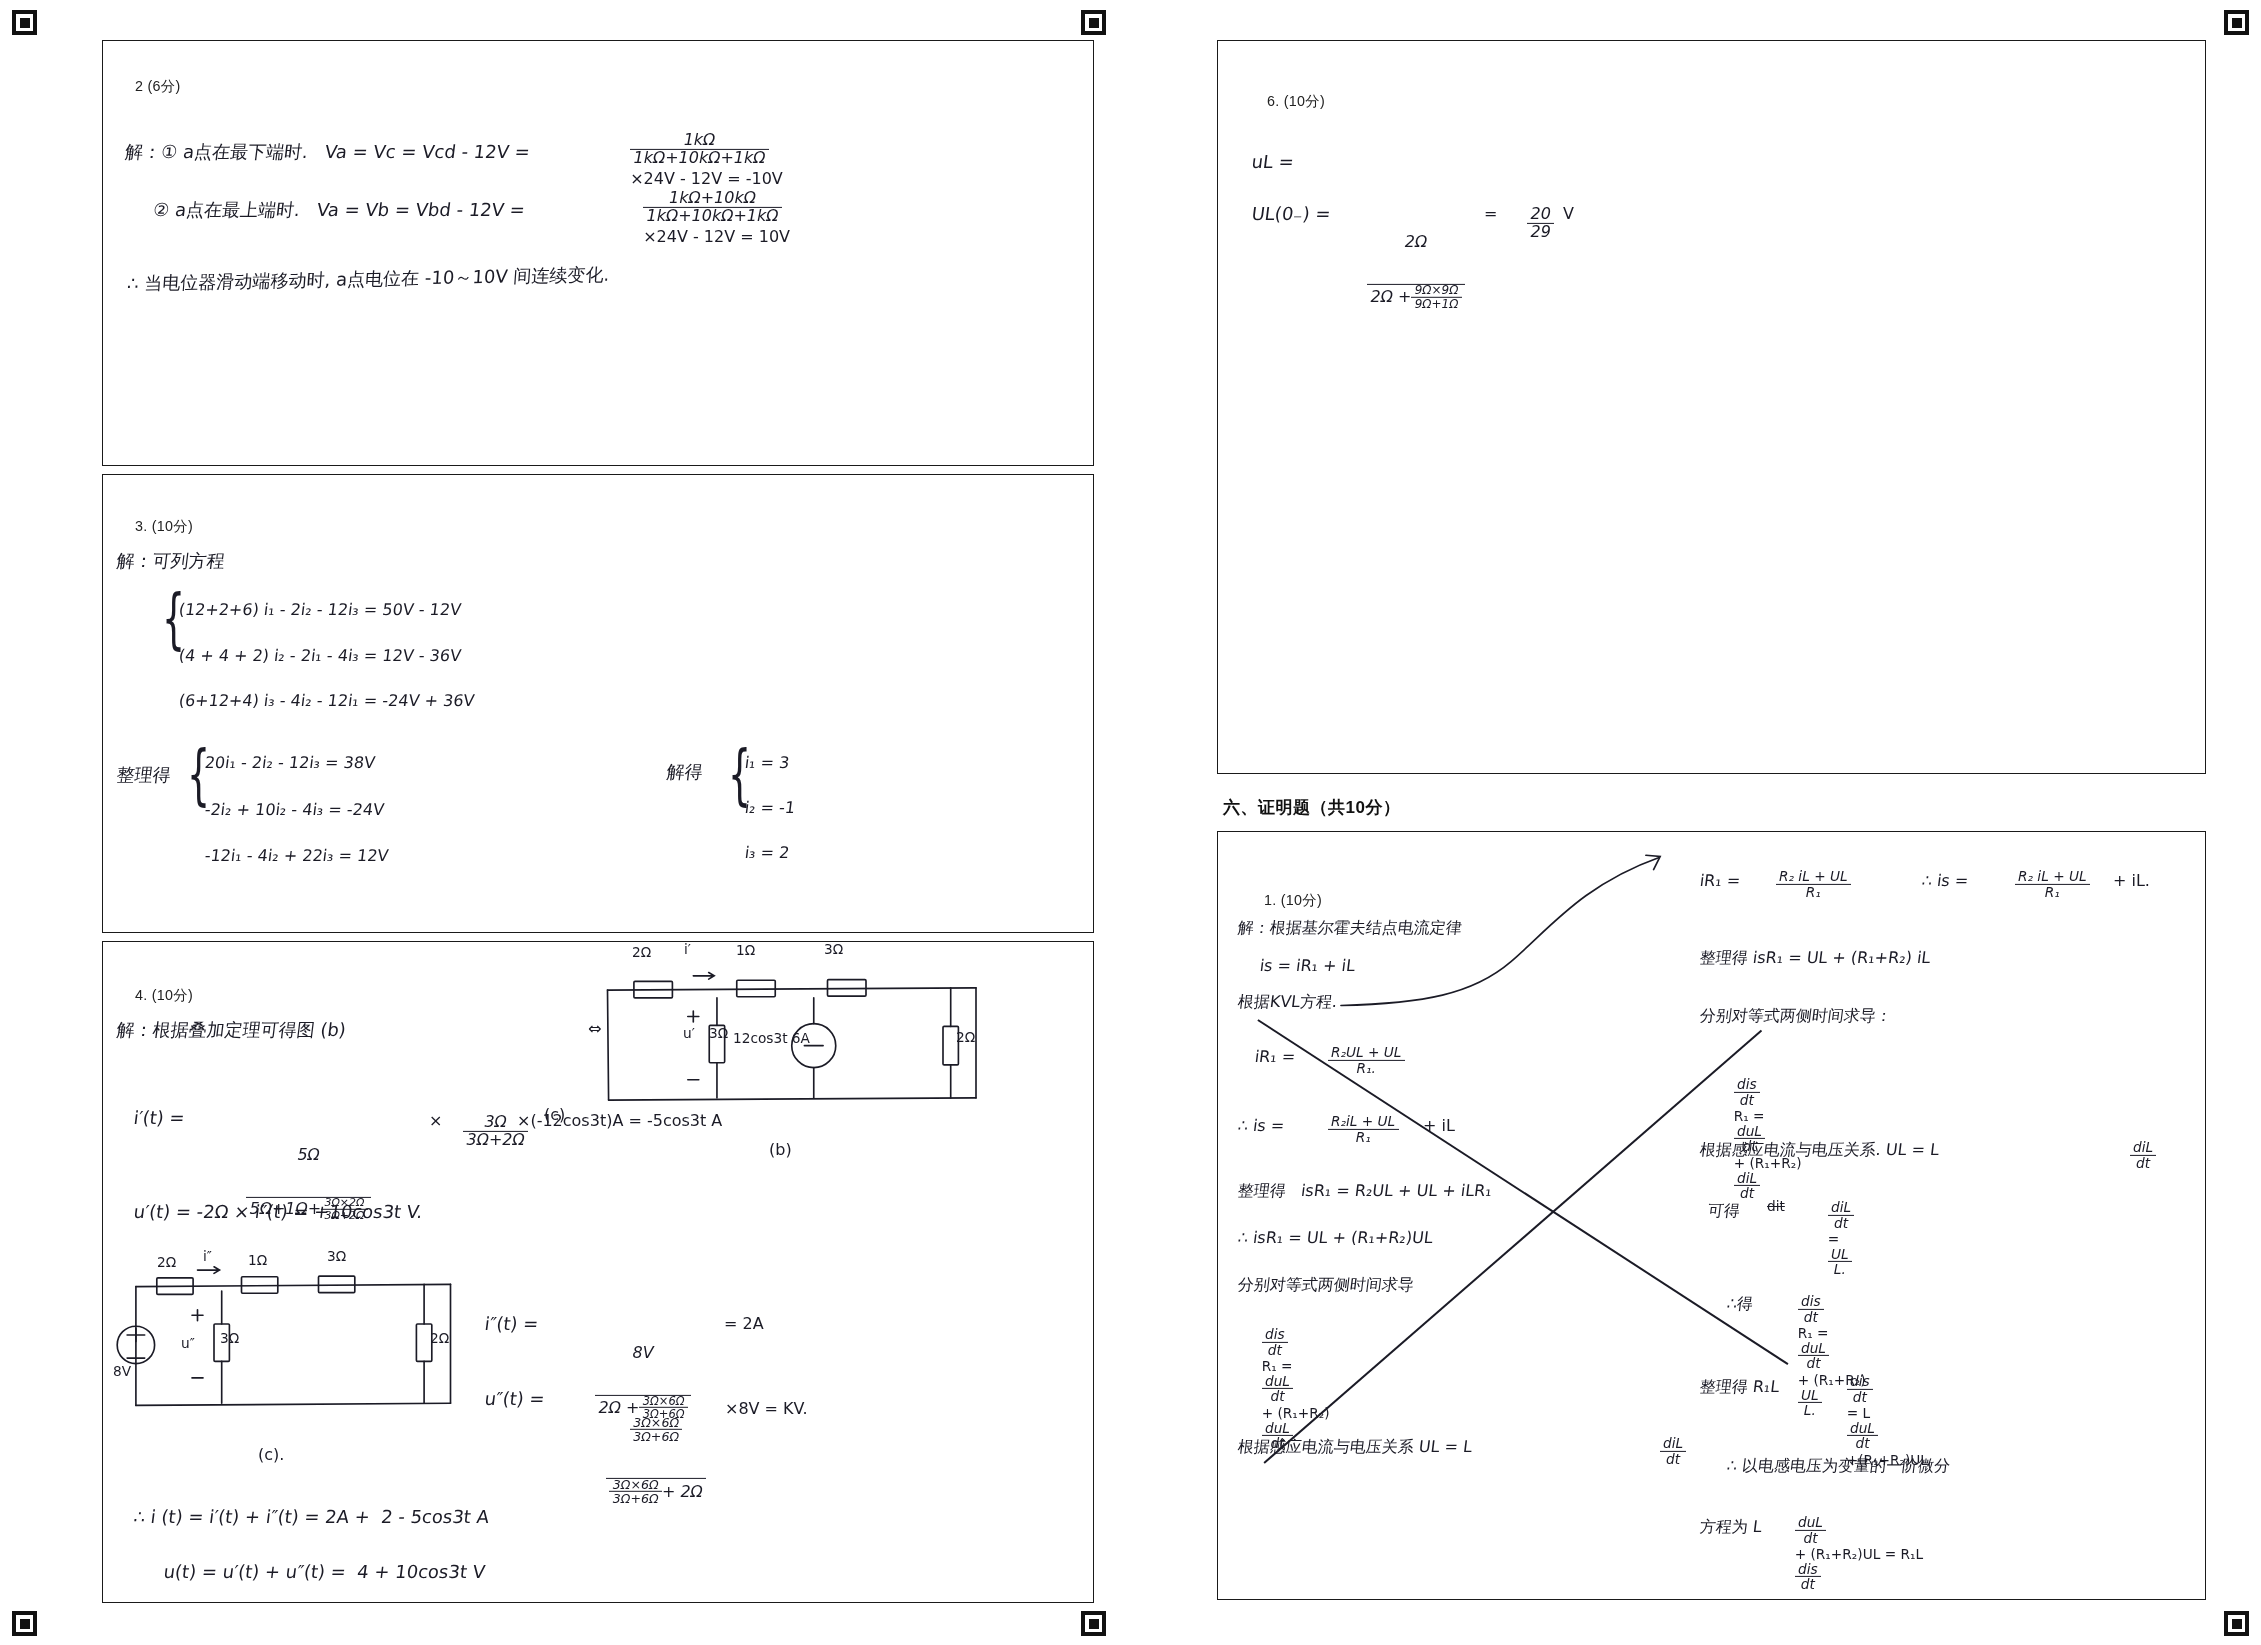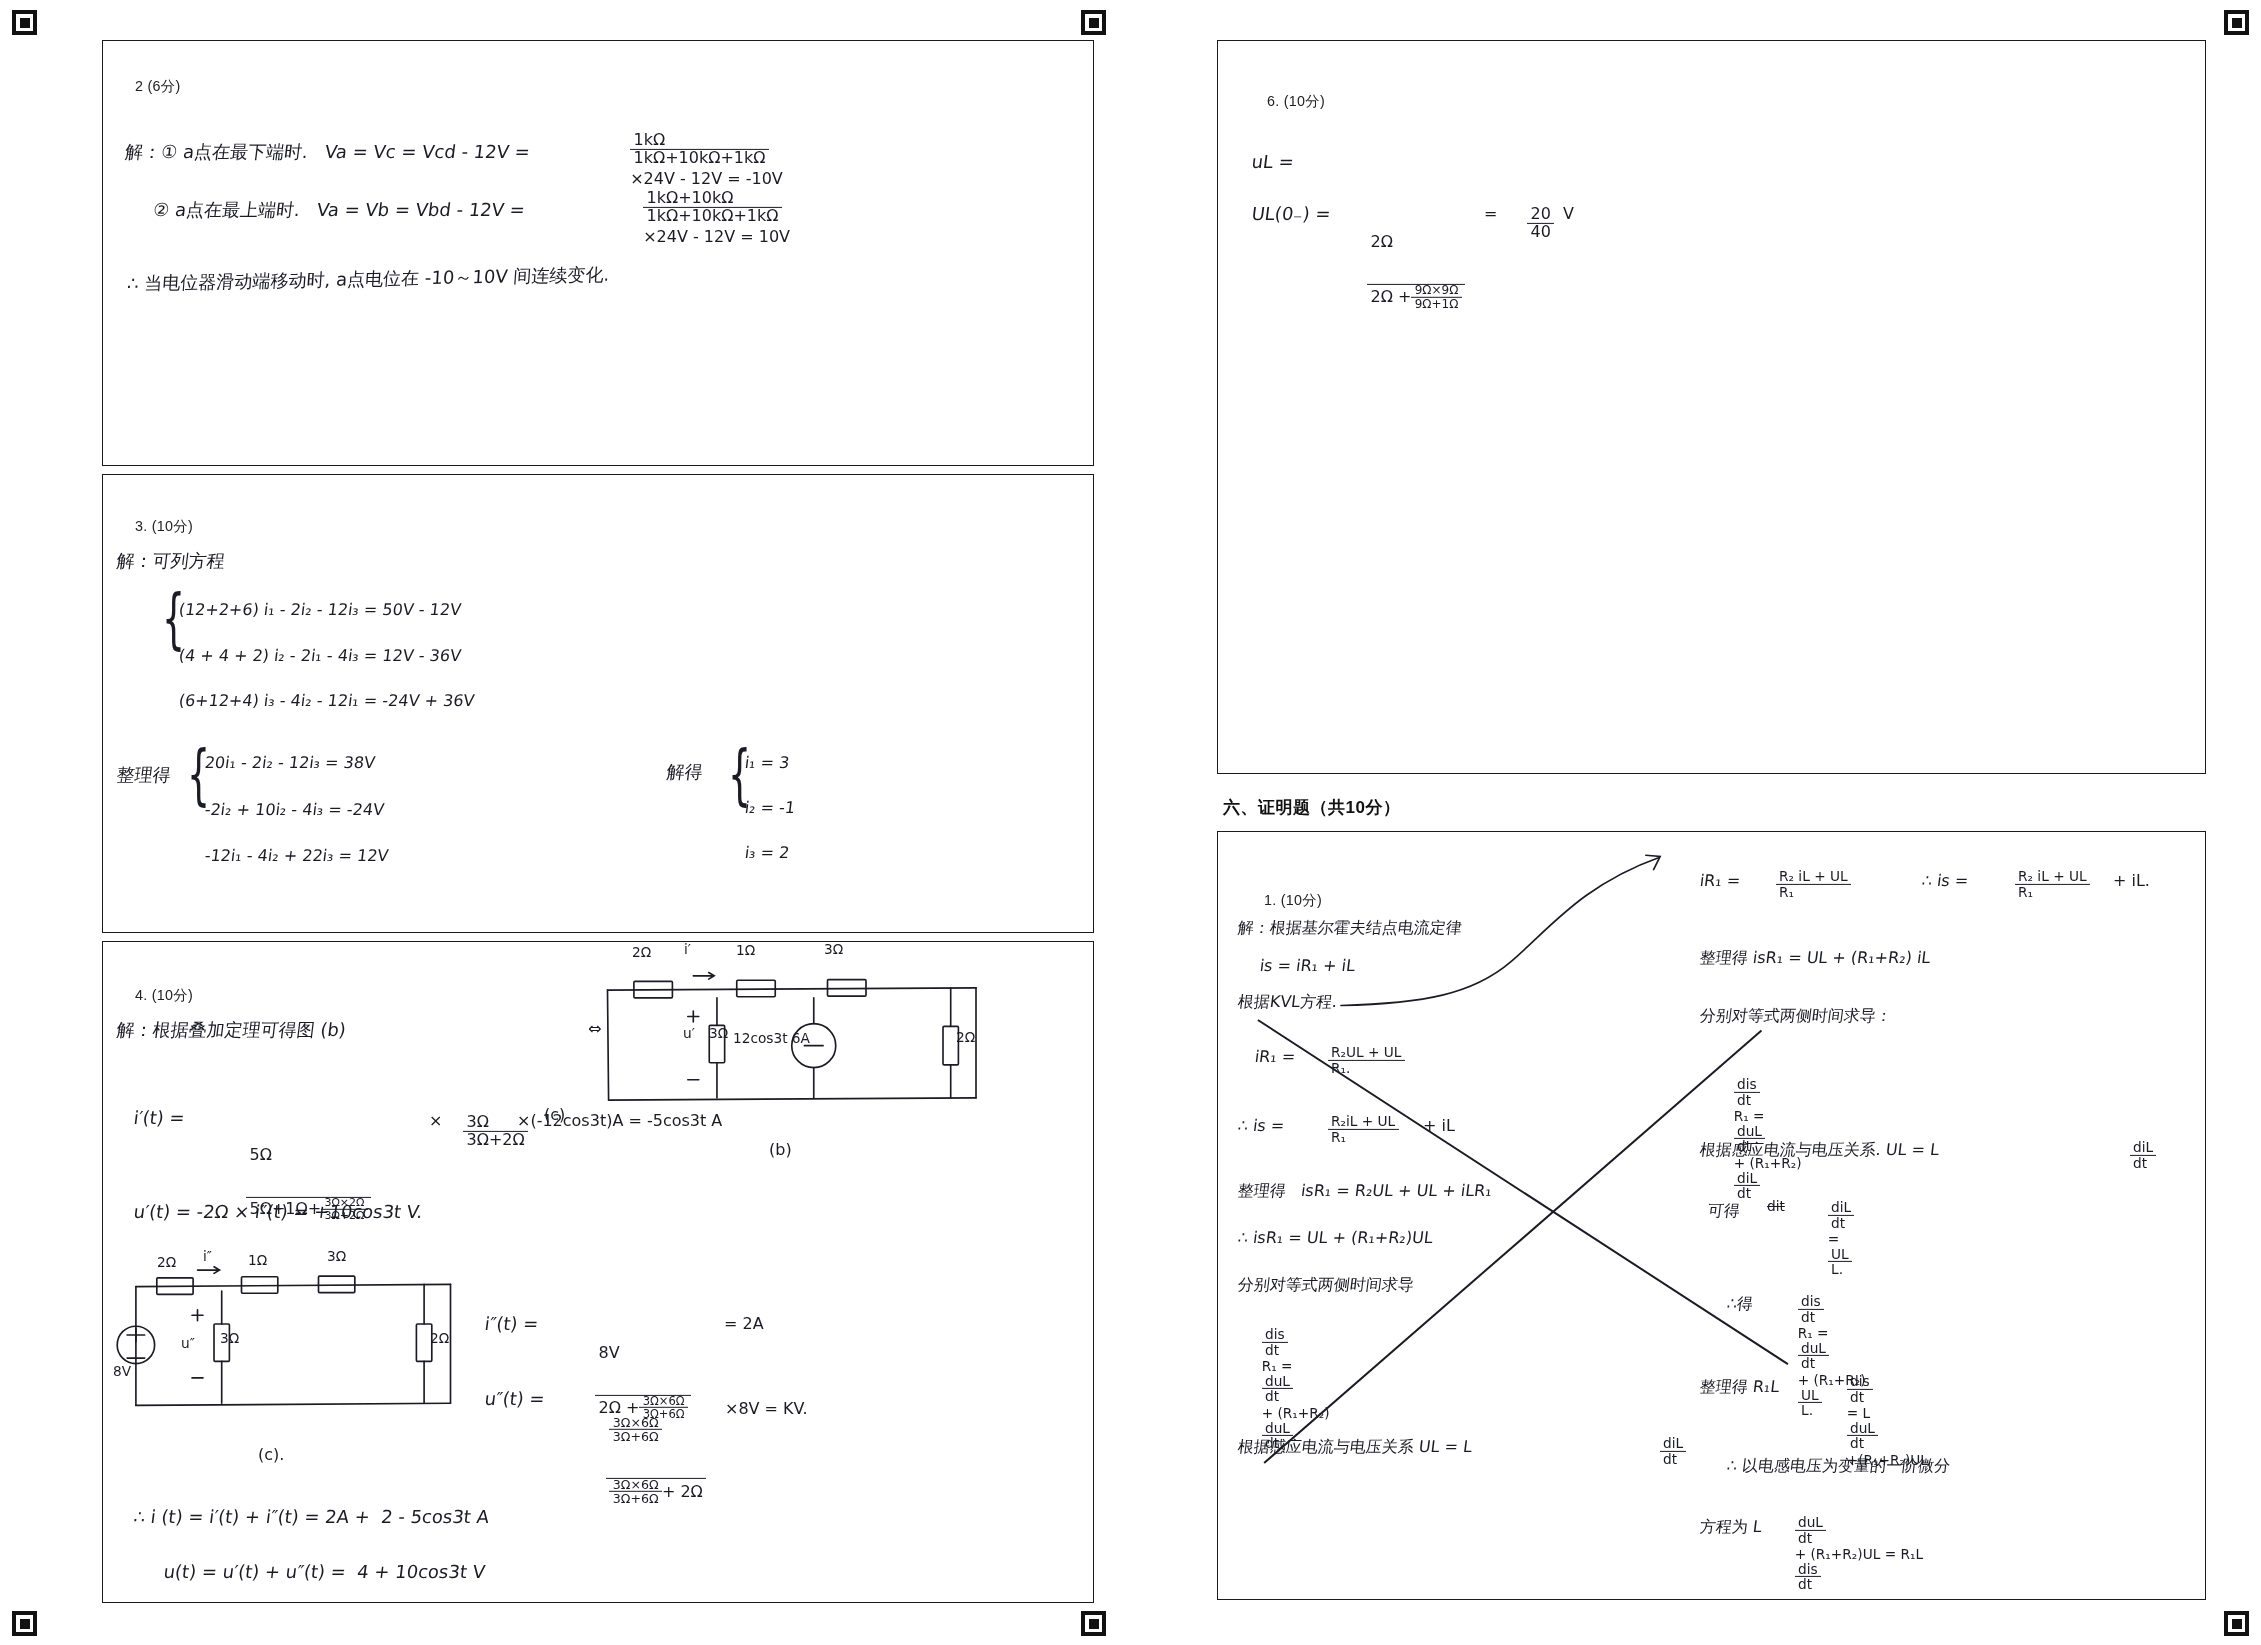--- a/index.html
+++ b/index.html
@@ -78,24 +78,25 @@
     transform-origin: left top;
   }
   .hw-s { font-size: 13.7px; }
   .hw-m { font-size: 16px; }
   .hw-l { font-size: 18px; }
   .slant { transform: skewX(-7deg); }
   .slant2 { transform: skewX(-5deg) rotate(-1.1deg); }
 
   .frac {
     display: inline-block;
-    text-align: left;
+    text-align: center;
     vertical-align: middle;
     line-height: 1.05;
     transform: translateY(-1.1px);
+    font-style: italic;
   }
   .frac .num { display: block; padding: 0 3.3px; }
   .frac .den { display: block; border-top: 1.1px solid #1b1b26; padding: 0 3.3px; }
 
   .brace {
     position: absolute;
     font-size: 66px;
     font-family: "DejaVu Sans", sans-serif;
     color: #1b1b26;
     transform: scaleX(0.55);
@@ -302,21 +303,21 @@
 
 <div class="hw hw-l slant" style="left:1253px; top:203px;">UL(0₋) =</div>
 <div class="hw hw-m" style="left:1357px; top:181px;">
   <span class="frac">
     <span class="num">2Ω</span>
     <span class="den"><span>2Ω +</span><span class="frac" style="font-size:12px;"><span class="num">9Ω×9Ω</span><span class="den">9Ω+1Ω</span></span></span>
   </span>
 </div>
 <div class="hw hw-m" style="left:1484px; top:204px;">=</div>
 <div class="hw hw-m" style="left:1517px; top:187px;">
-  <span class="frac"><span class="num">20</span><span class="den">40</span></span>
+  <span class="frac"><span class="num">20</span><span class="den">29</span></span>
 </div>
 <div class="hw hw-m" style="left:1563px; top:204px;">V</div>
 
 <div class="section-title" style="left:1223px; top:796px;">六、证明题（共10分）</div>
 
 <div class="box" style="left:1217px; top:831px; width:989px; height:769px;">
 </div>
 <div class="qlabel" style="left:1264px; top:891px;">1. (10分)</div>
 
 <div class="hw hw-m slant" style="left:1239px; top:918px;">解：根据基尔霍夫结点电流定律</div>

